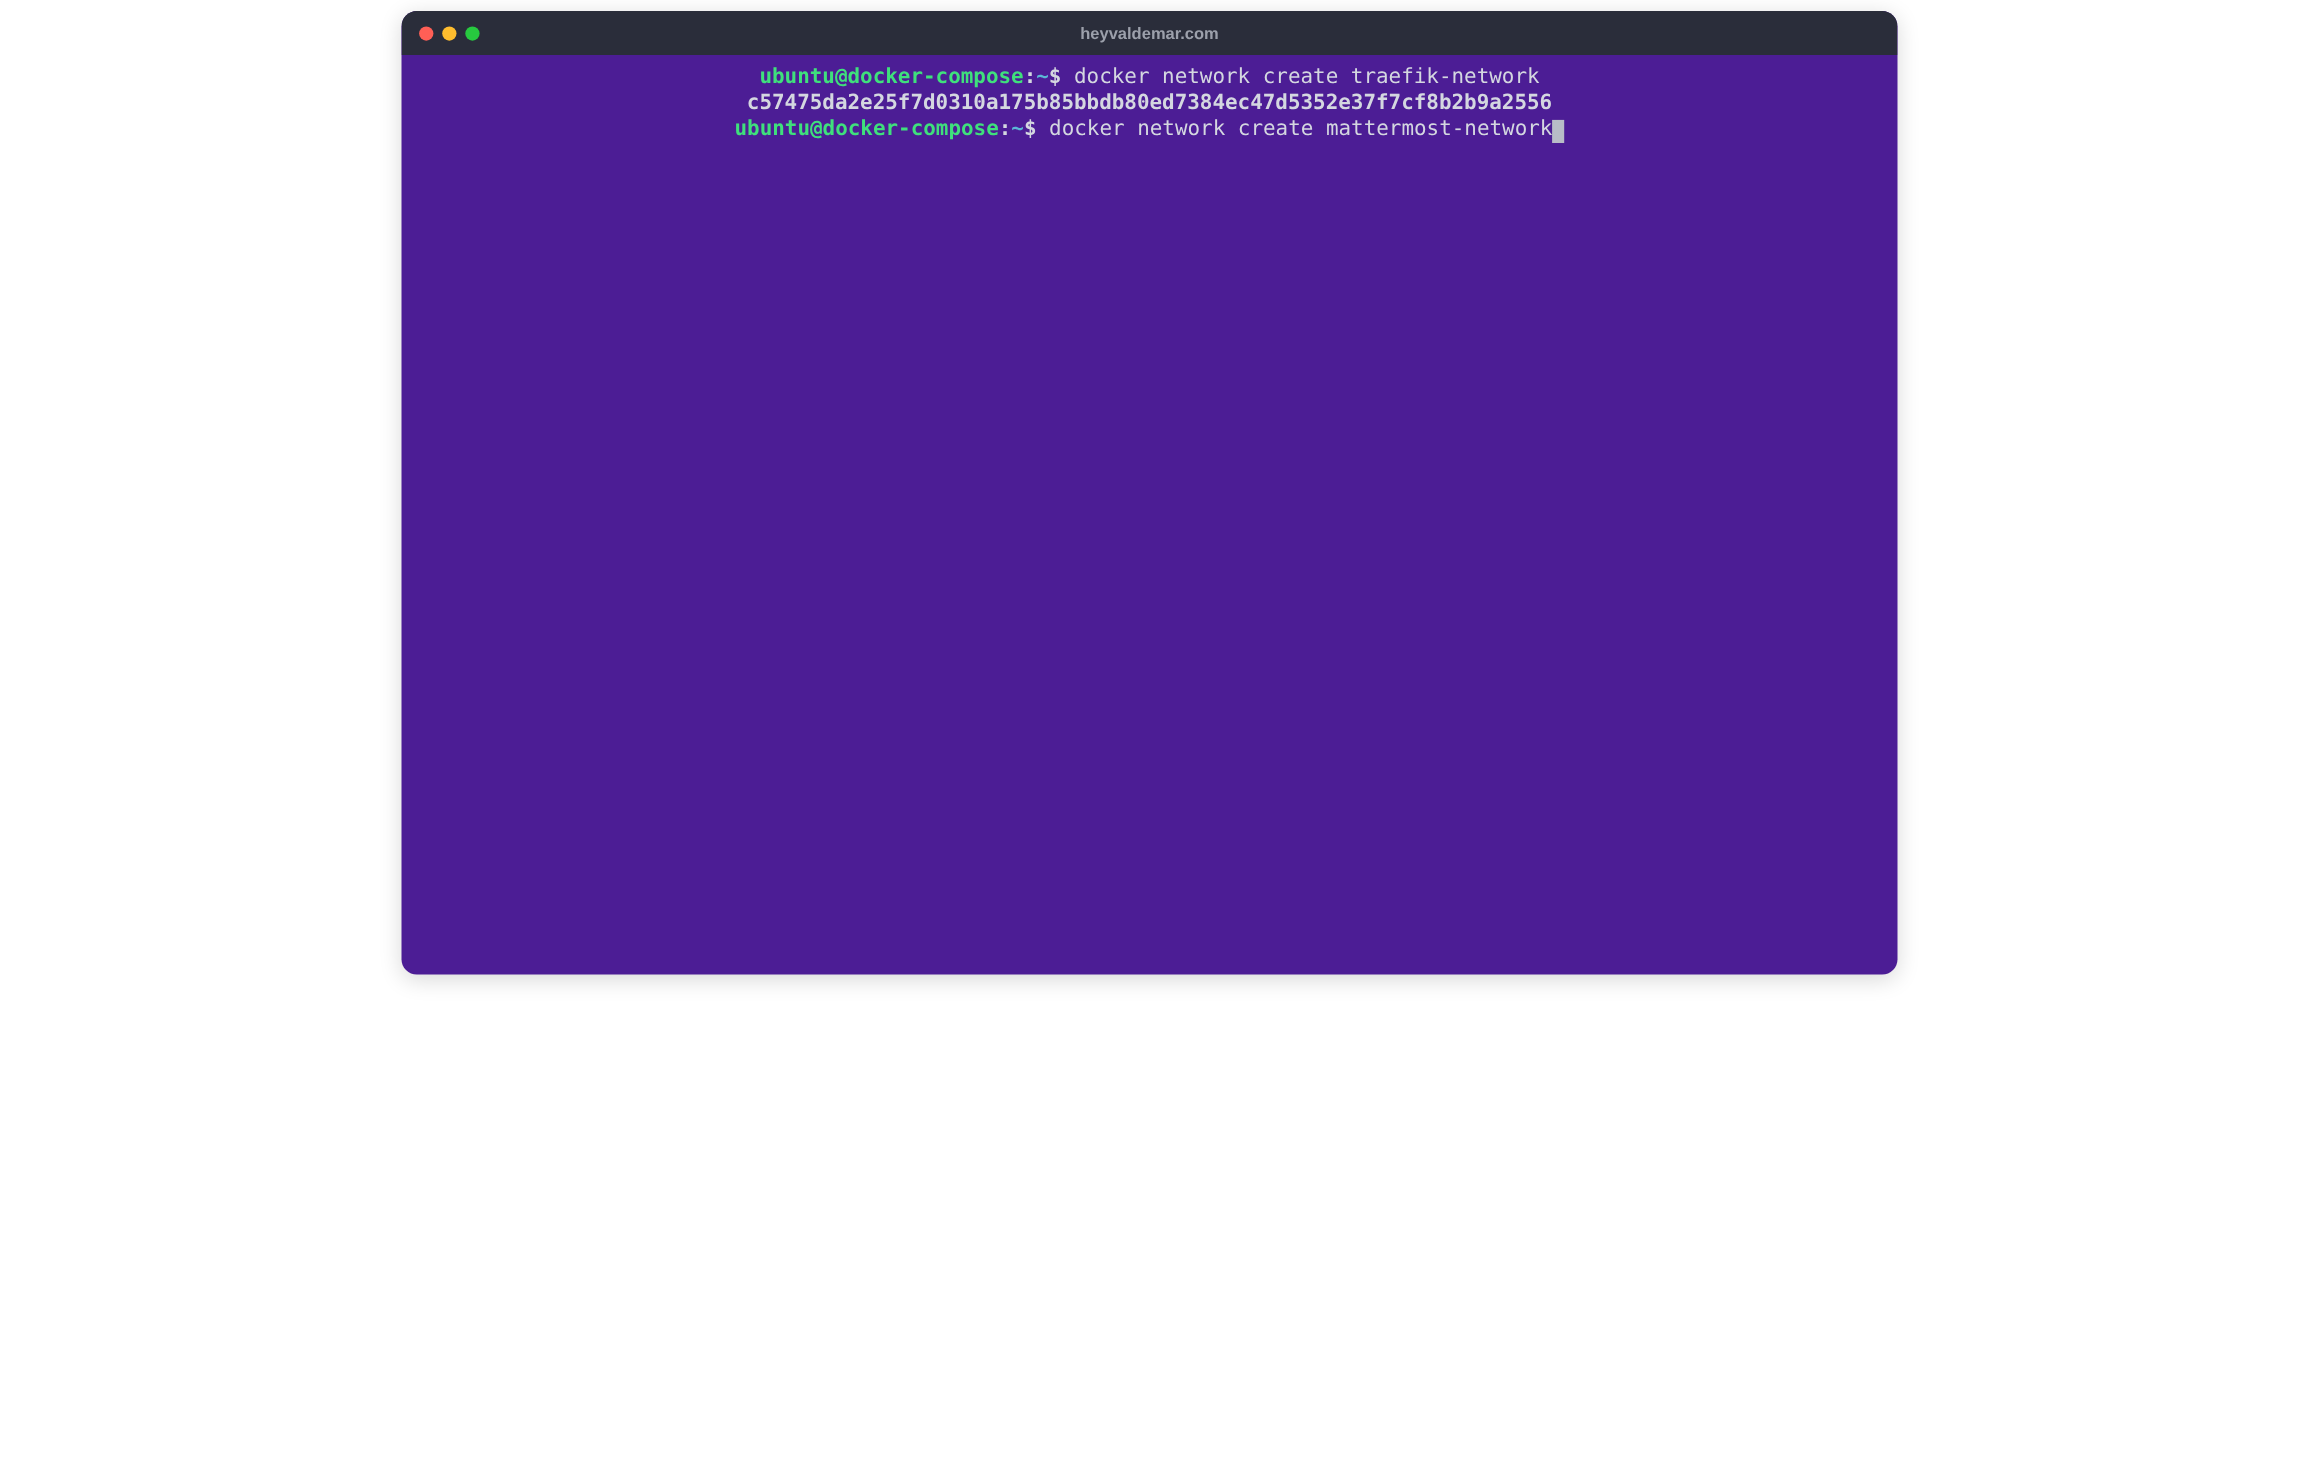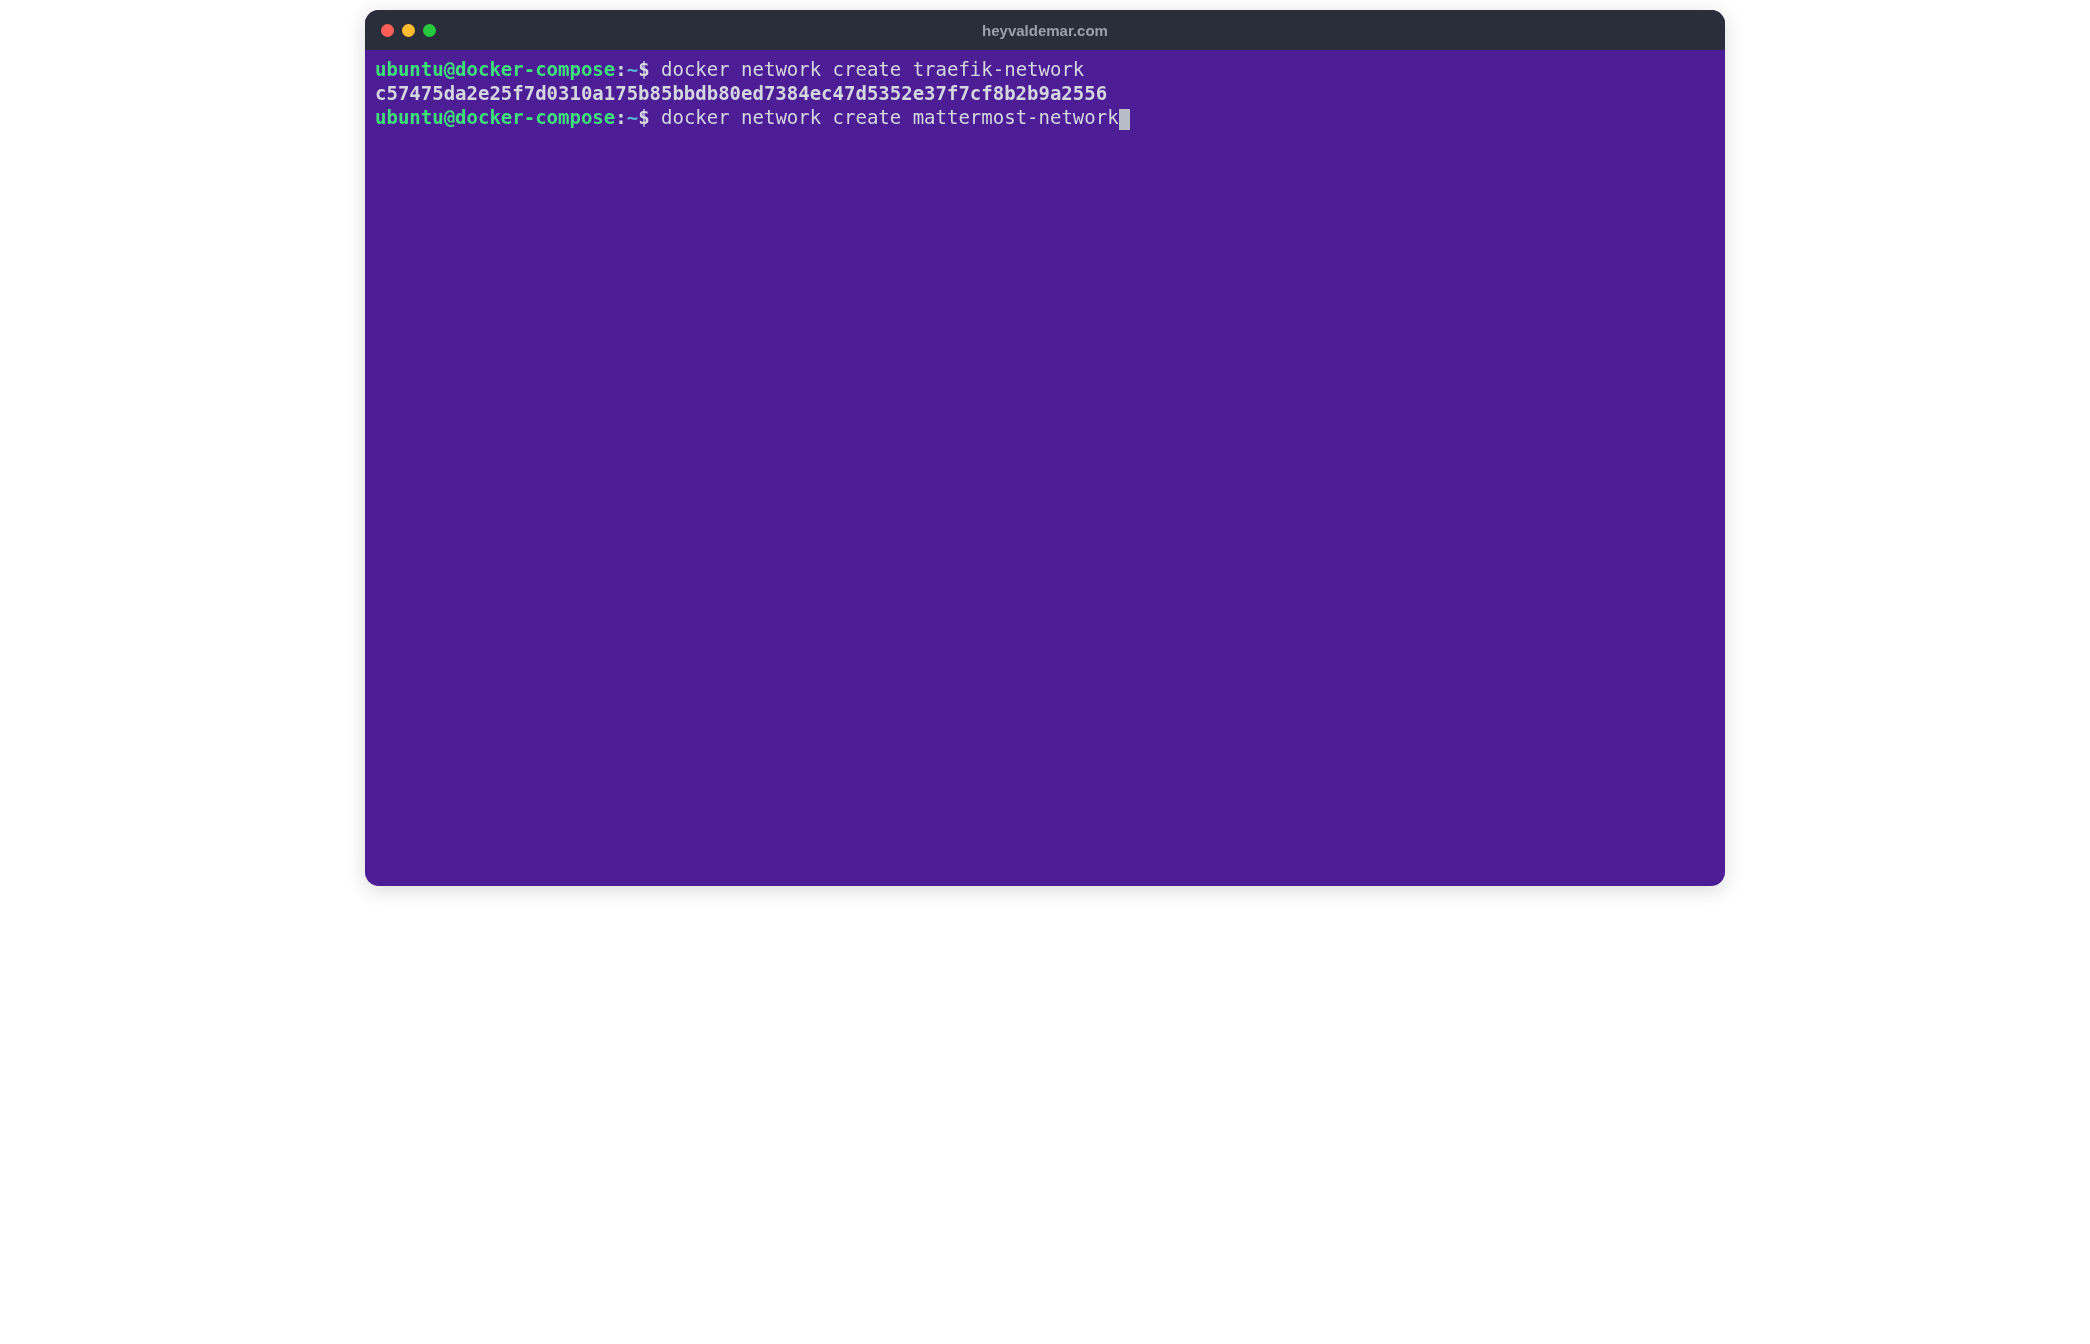--- a/index.html
+++ b/index.html
@@ -54,21 +54,21 @@
     .terminal-body {
       flex: 1;
       padding: 8px 10px;
       font-family: "Menlo", "Monaco", "Consolas", monospace;
       font-size: 19px;
       line-height: 1.25;
       color: #d4d7e0;
       white-space: pre;
       overflow: hidden;
     }
-    .line { display: block; }
+    .line { display: block; text-align: center; }
     .user-host { color: #3fe07c; font-weight: 700; }
     .colon { color: #d4d7e0; font-weight: 700; }
     .path { color: #5bb8d6; font-weight: 700; }
     .dollar { color: #d4d7e0; font-weight: 700; }
     .cmd { color: #d4d7e0; font-weight: 400; }
     .output { color: #d4d7e0; font-weight: 700; }
     .cursor {
       display: inline-block;
       width: 11px;
       height: 21px;

